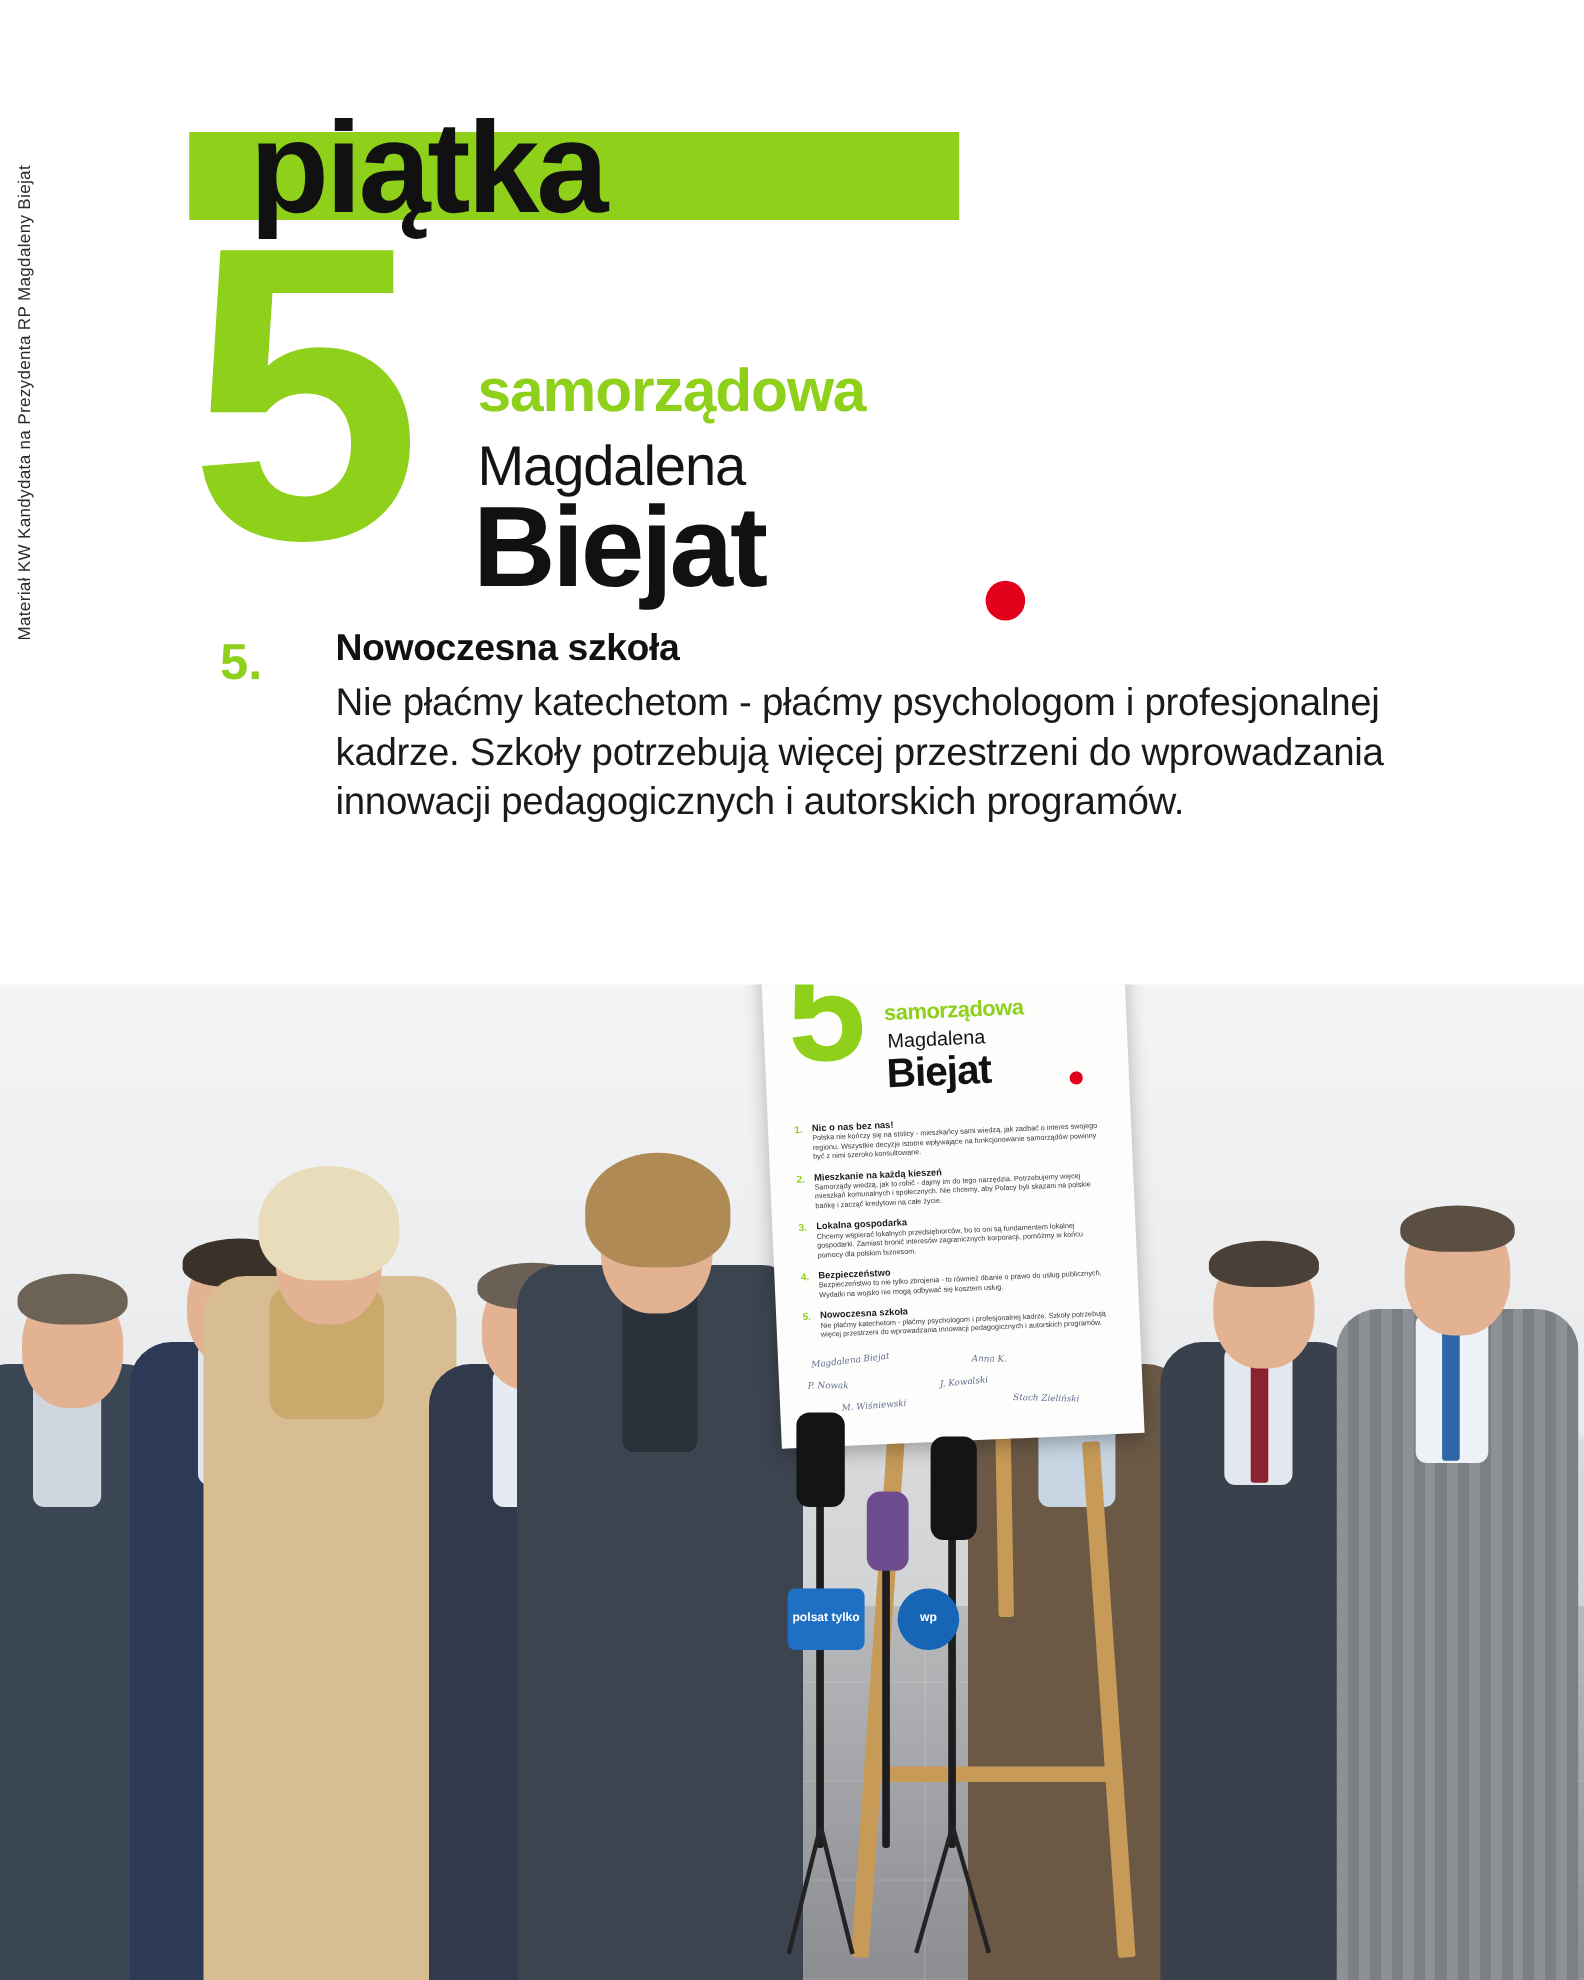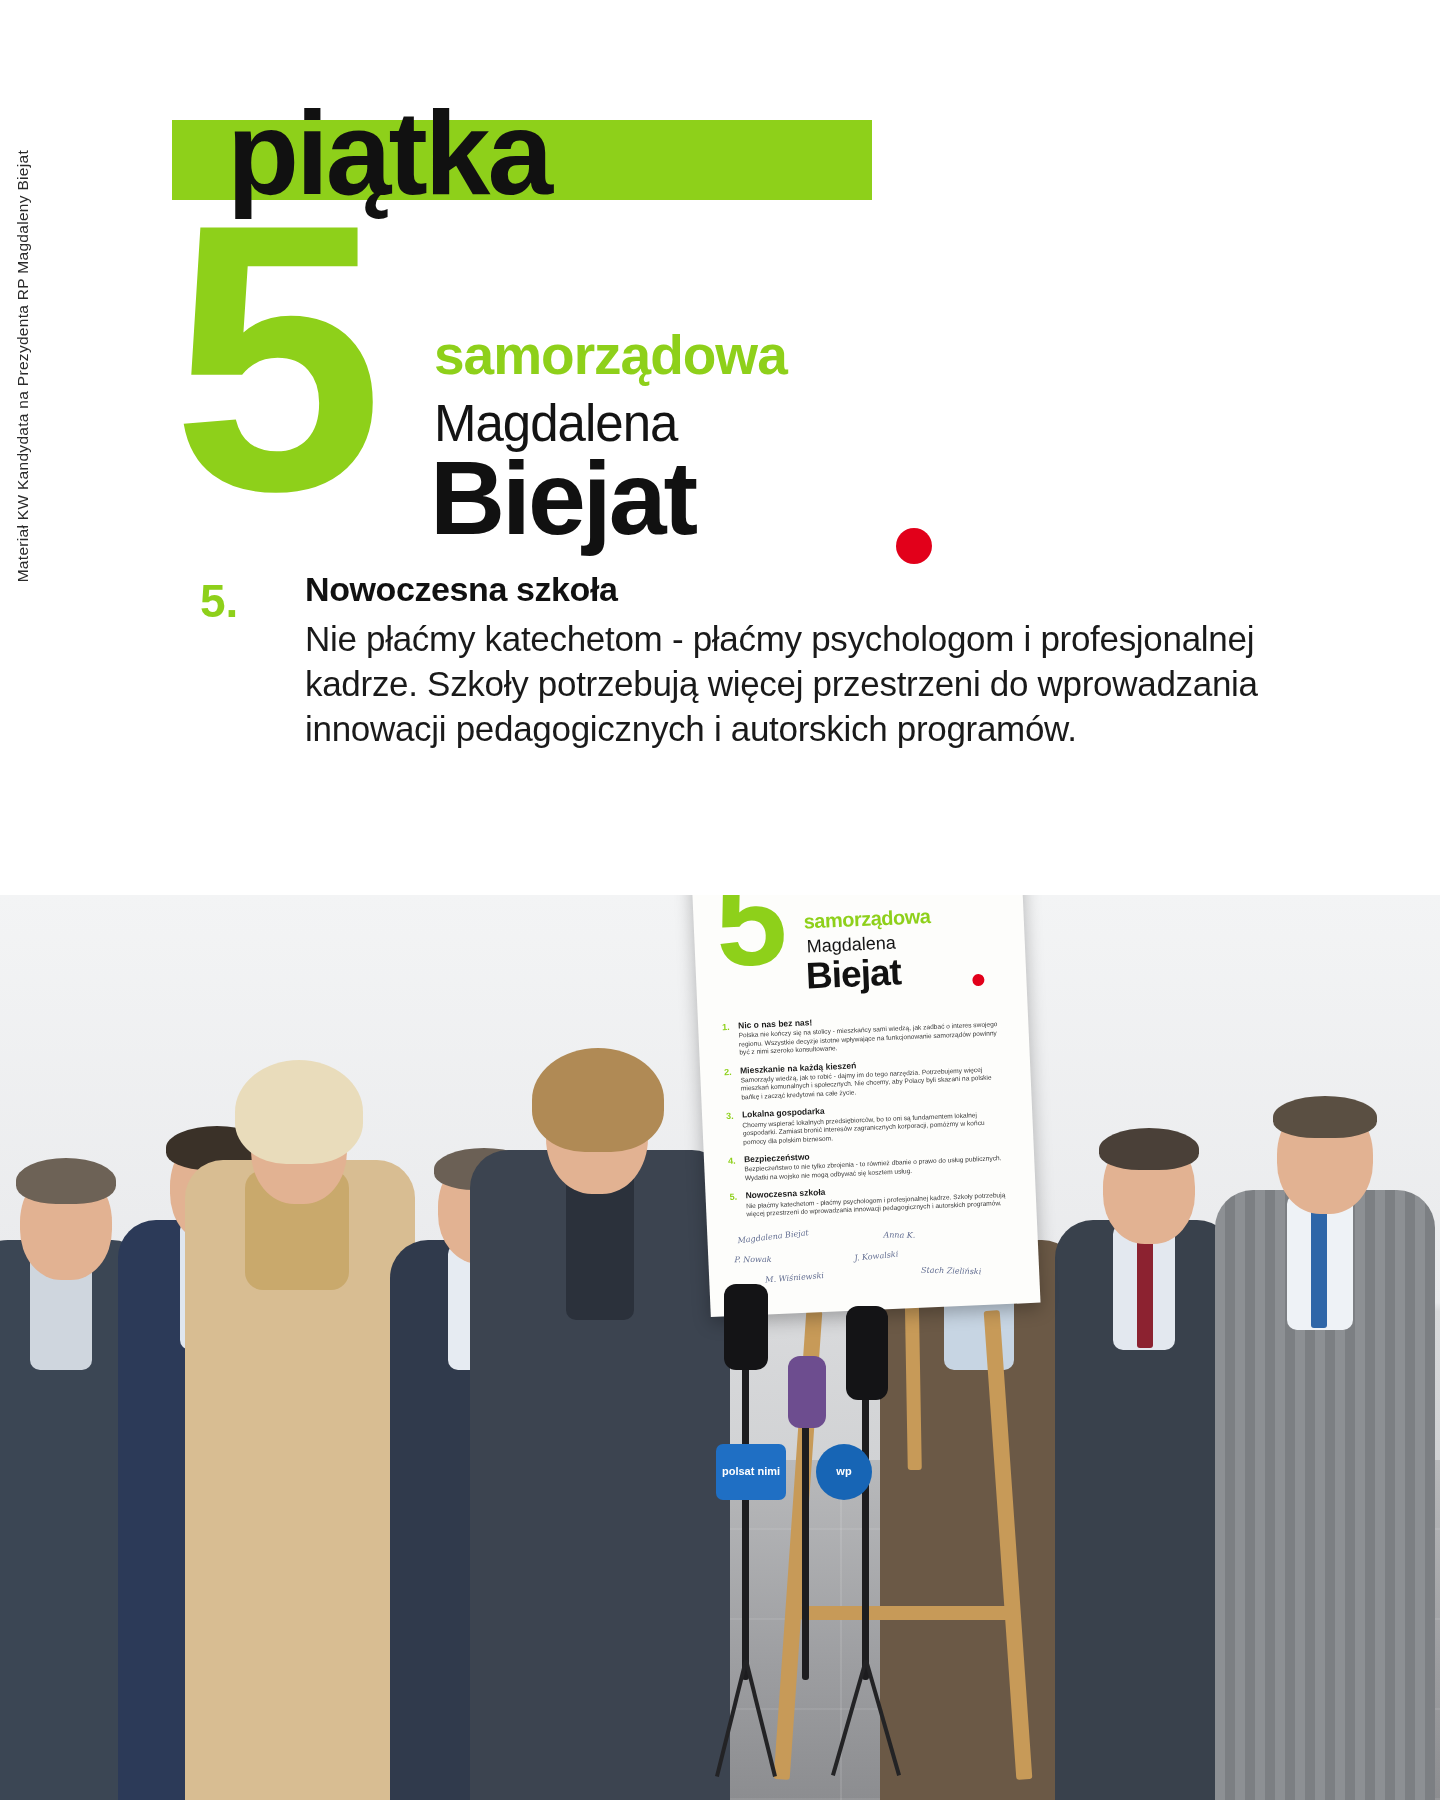--- a/index.html
+++ b/index.html
@@ -419,21 +419,21 @@
       <div class="sig" style="left:0px; top:22px; transform:rotate(2deg);">P. Nowak</div>
       <div class="sig" style="left:120px; top:24px; transform:rotate(-3deg);">J. Kowalski</div>
       <div class="sig" style="left:30px; top:42px; transform:rotate(-2deg);">M. Wiśniewski</div>
       <div class="sig" style="left:186px; top:42px; transform:rotate(4deg);">Stach Zieliński</div>
     </div>
   </div>
 
   <div class="mic-stand" style="left:742px; bottom:120px; height:340px;"></div>
   <div class="mic-head" style="left:724px; bottom:430px; width:44px; height:86px;"></div>
   <div class="mic-flag" style="left:716px; bottom:300px; width:70px; height:56px; background:#1f6fc4;">
-    <span>polsat nimi</span>
+    <span>polsat tylko</span>
   </div>
 
   <div class="mic-stand" style="left:862px; bottom:120px; height:320px;"></div>
   <div class="mic-head" style="left:846px; bottom:400px; width:42px; height:94px;"></div>
   <div class="mic-flag" style="left:816px; bottom:300px; width:56px; height:56px; background:#1765b5; border-radius:50%;">
     <span>wp</span>
   </div>
 
   <div class="mic-stand" style="left:802px; bottom:120px; height:300px;"></div>
   <div class="mic-head" style="left:788px; bottom:372px; width:38px; height:72px; background:#6d4d8f;"></div>

